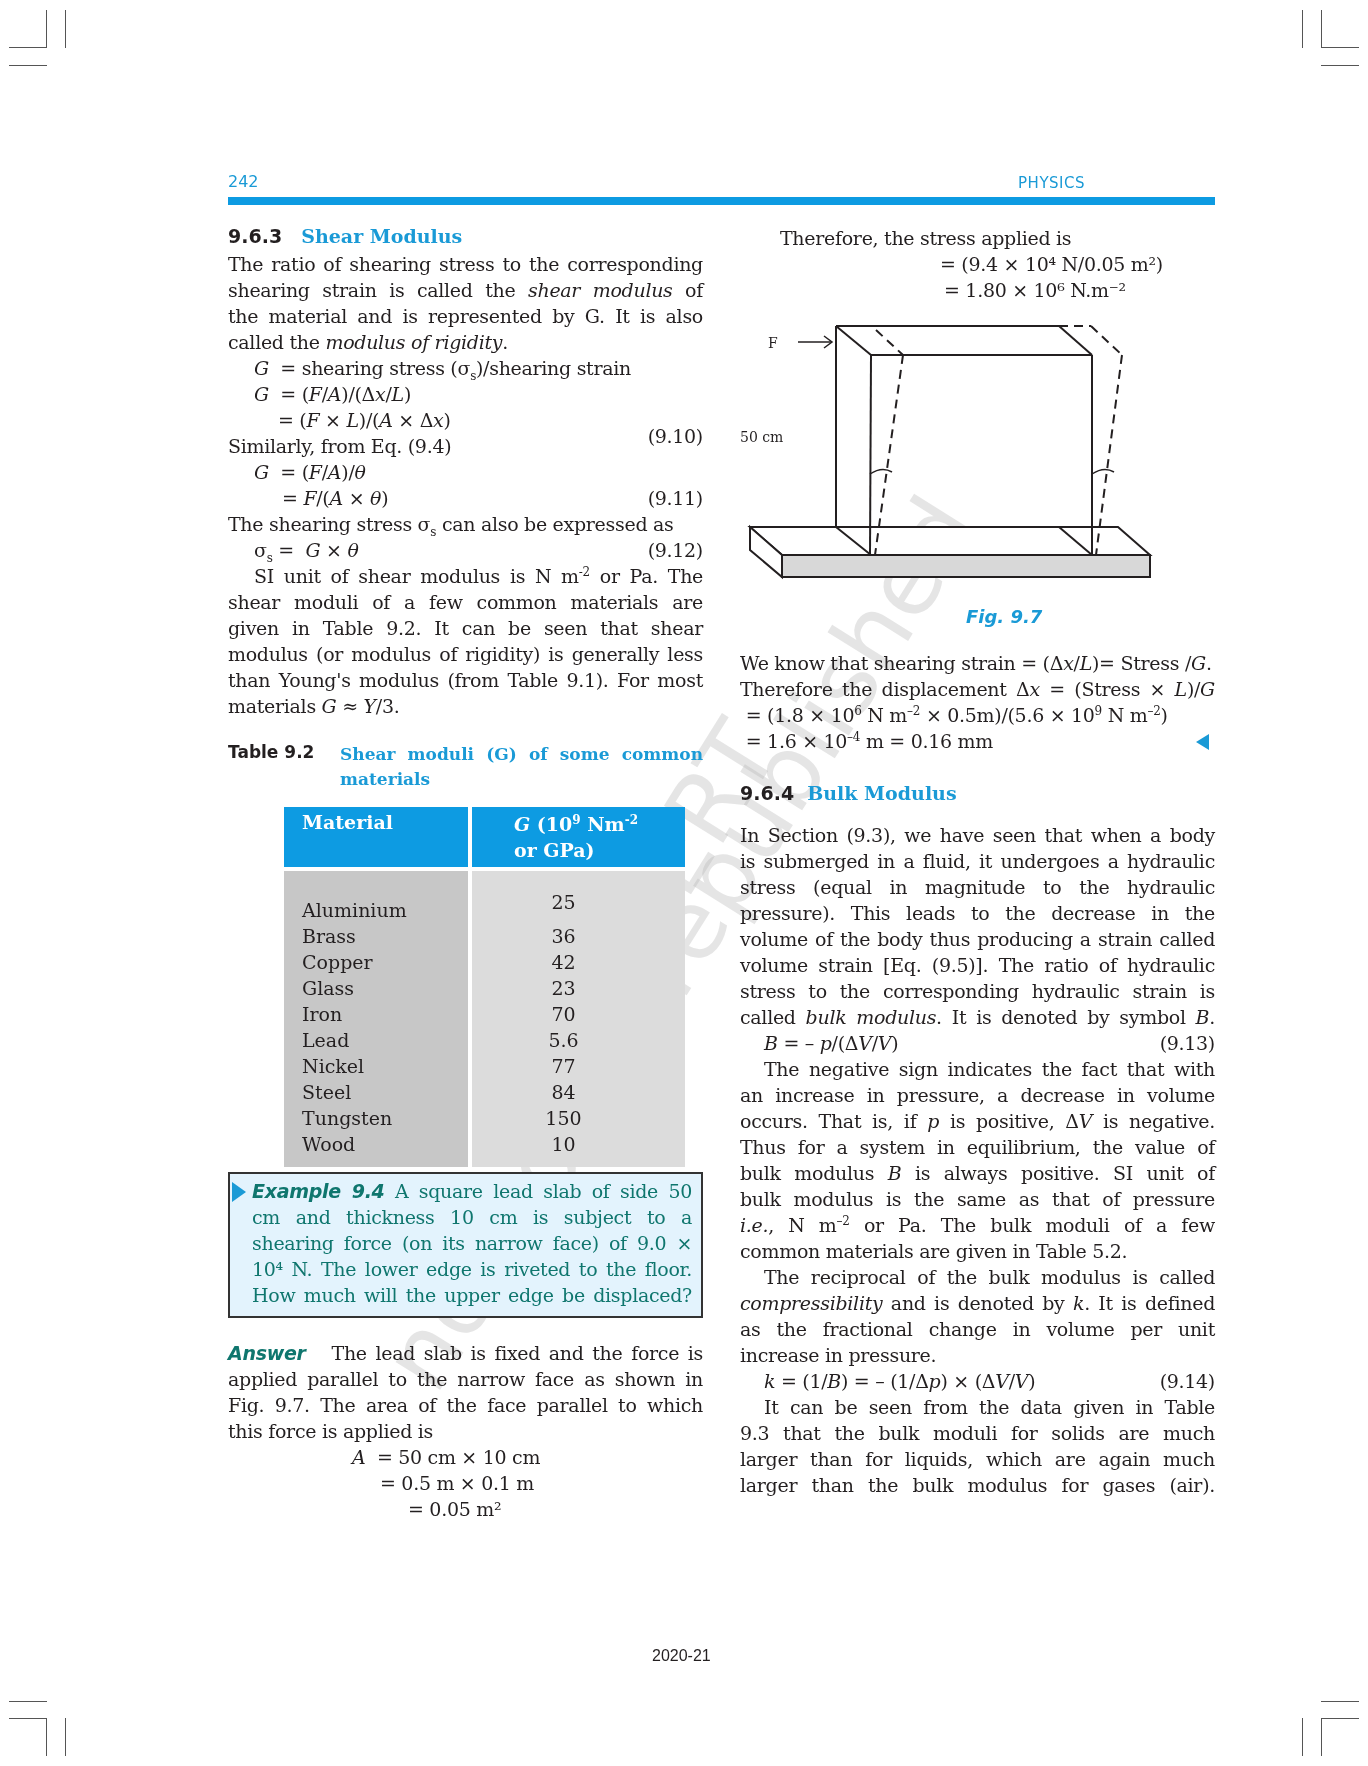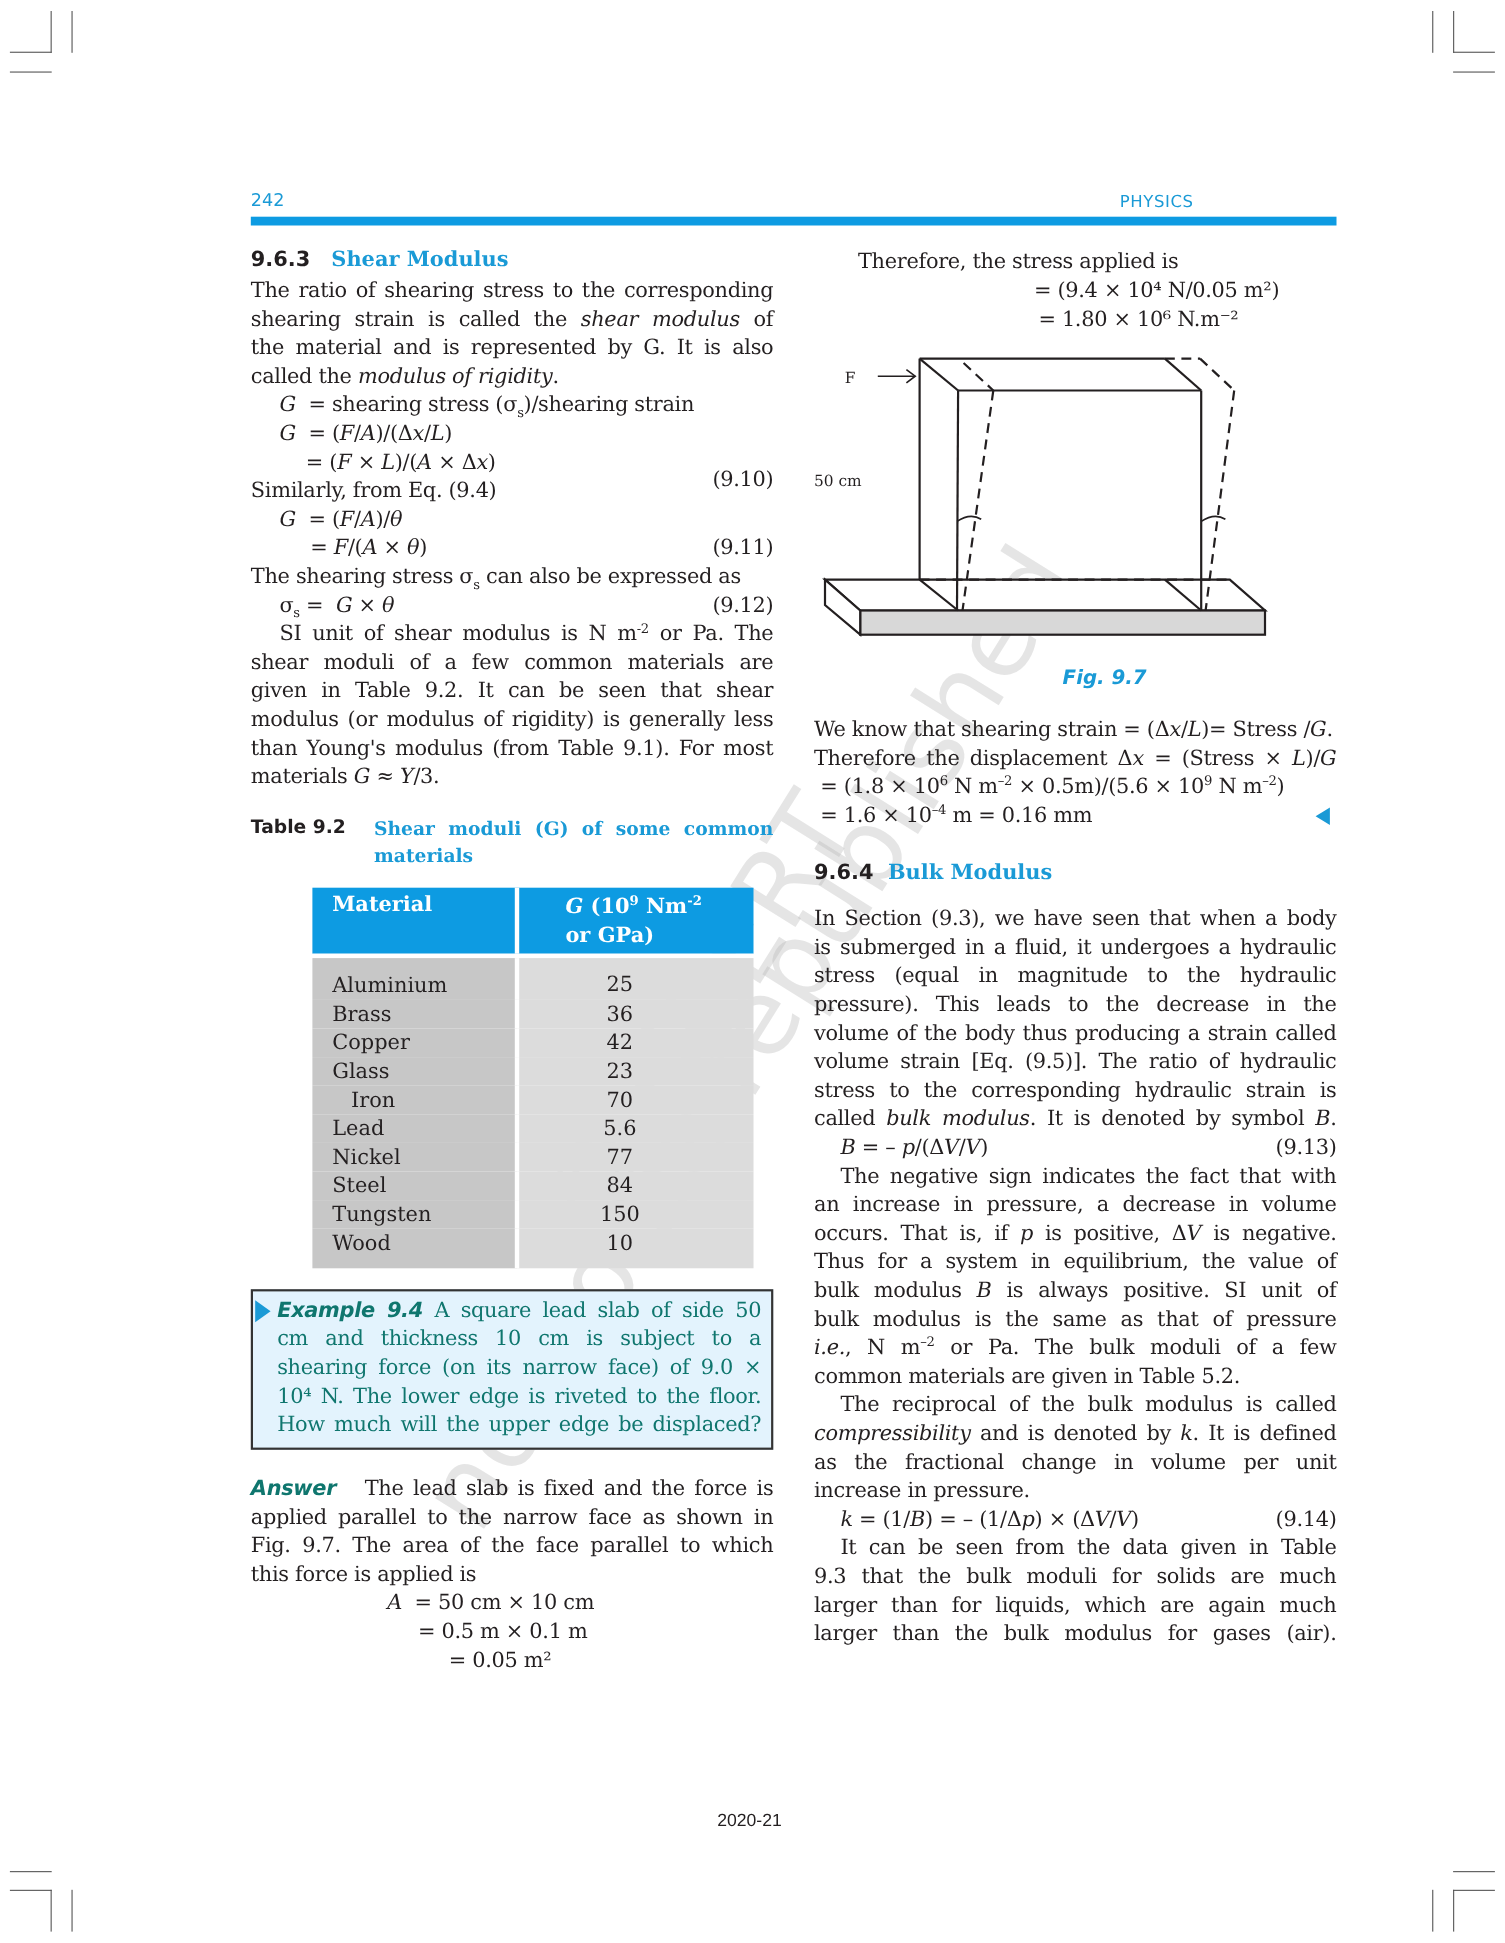--- a/index.html
+++ b/index.html
@@ -105,37 +105,37 @@
       <td class="th" style="width:186px;padding:4px 18px;vertical-align:top;border-right:4px solid #fff;">Material</td>
       <td class="th" style="padding:4px 0 0 42px;vertical-align:top;line-height:26px;"><i>G</i> (10<sup>9</sup> Nm<sup>-2</sup><br>or GPa)</td>
     </tr>
     <tr style="height:4px;">
           <td style="background:#fff;"></td>
           <td style="background:#fff;"></td>
         </tr>
     </tbody>
       <tbody id="tbody">
         <tr>
-          <td class="col1" style="padding: 12px 18px 0px; line-height: 26px; border-right: 4px solid rgb(255, 255, 255); margin-top: 13px;">Aluminium</td>
+          <td class="col1" style="padding: 26px 18px 0px; line-height: 26px; border-right: 4px solid rgb(255, 255, 255); margin-top: 13px;">Aluminium</td>
           <td class="col2" style="padding: 10px 30px 0px 0px; line-height: 26px; text-align: center;">25</td>
         </tr>
         <tr>
           <td class="col1" style="padding: 0px 18px; line-height: 26px; border-right: 4px solid rgb(255, 255, 255);">Brass</td>
           <td class="col2" style="padding: 0px 30px 0px 0px; line-height: 26px; text-align: center;">36</td>
         </tr>
         <tr>
           <td class="col1" style="padding: 0px 18px; line-height: 26px; border-right: 4px solid rgb(255, 255, 255);">Copper</td>
           <td class="col2" style="padding: 0px 30px 0px 0px; line-height: 26px; text-align: center;">42</td>
         </tr>
         <tr>
           <td class="col1" style="padding: 0px 18px; line-height: 26px; border-right: 4px solid rgb(255, 255, 255);">Glass</td>
           <td class="col2" style="padding: 0px 30px 0px 0px; line-height: 26px; text-align: center;">23</td>
         </tr>
         <tr>
-          <td class="col1" style="padding: 0px 35px; line-height: 26px; border-right: 4px solid rgb(255, 255, 255);">Iron</td>
+          <td class="col1" style="padding: 0px 18px; line-height: 26px; border-right: 4px solid rgb(255, 255, 255);">Iron</td>
           <td class="col2" style="padding: 0px 30px 0px 0px; line-height: 26px; text-align: center;">70</td>
         </tr>
         <tr>
           <td class="col1" style="padding: 0px 18px; line-height: 26px; border-right: 4px solid rgb(255, 255, 255);">Lead</td>
           <td class="col2" style="padding: 0px 30px 0px 0px; line-height: 26px; text-align: center;">5.6</td>
         </tr>
         <tr>
           <td class="col1" style="padding: 0px 18px; line-height: 26px; border-right: 4px solid rgb(255, 255, 255);">Nickel</td>
           <td class="col2" style="padding: 0px 30px 0px 0px; line-height: 26px; text-align: center;">77</td>
         </tr>

